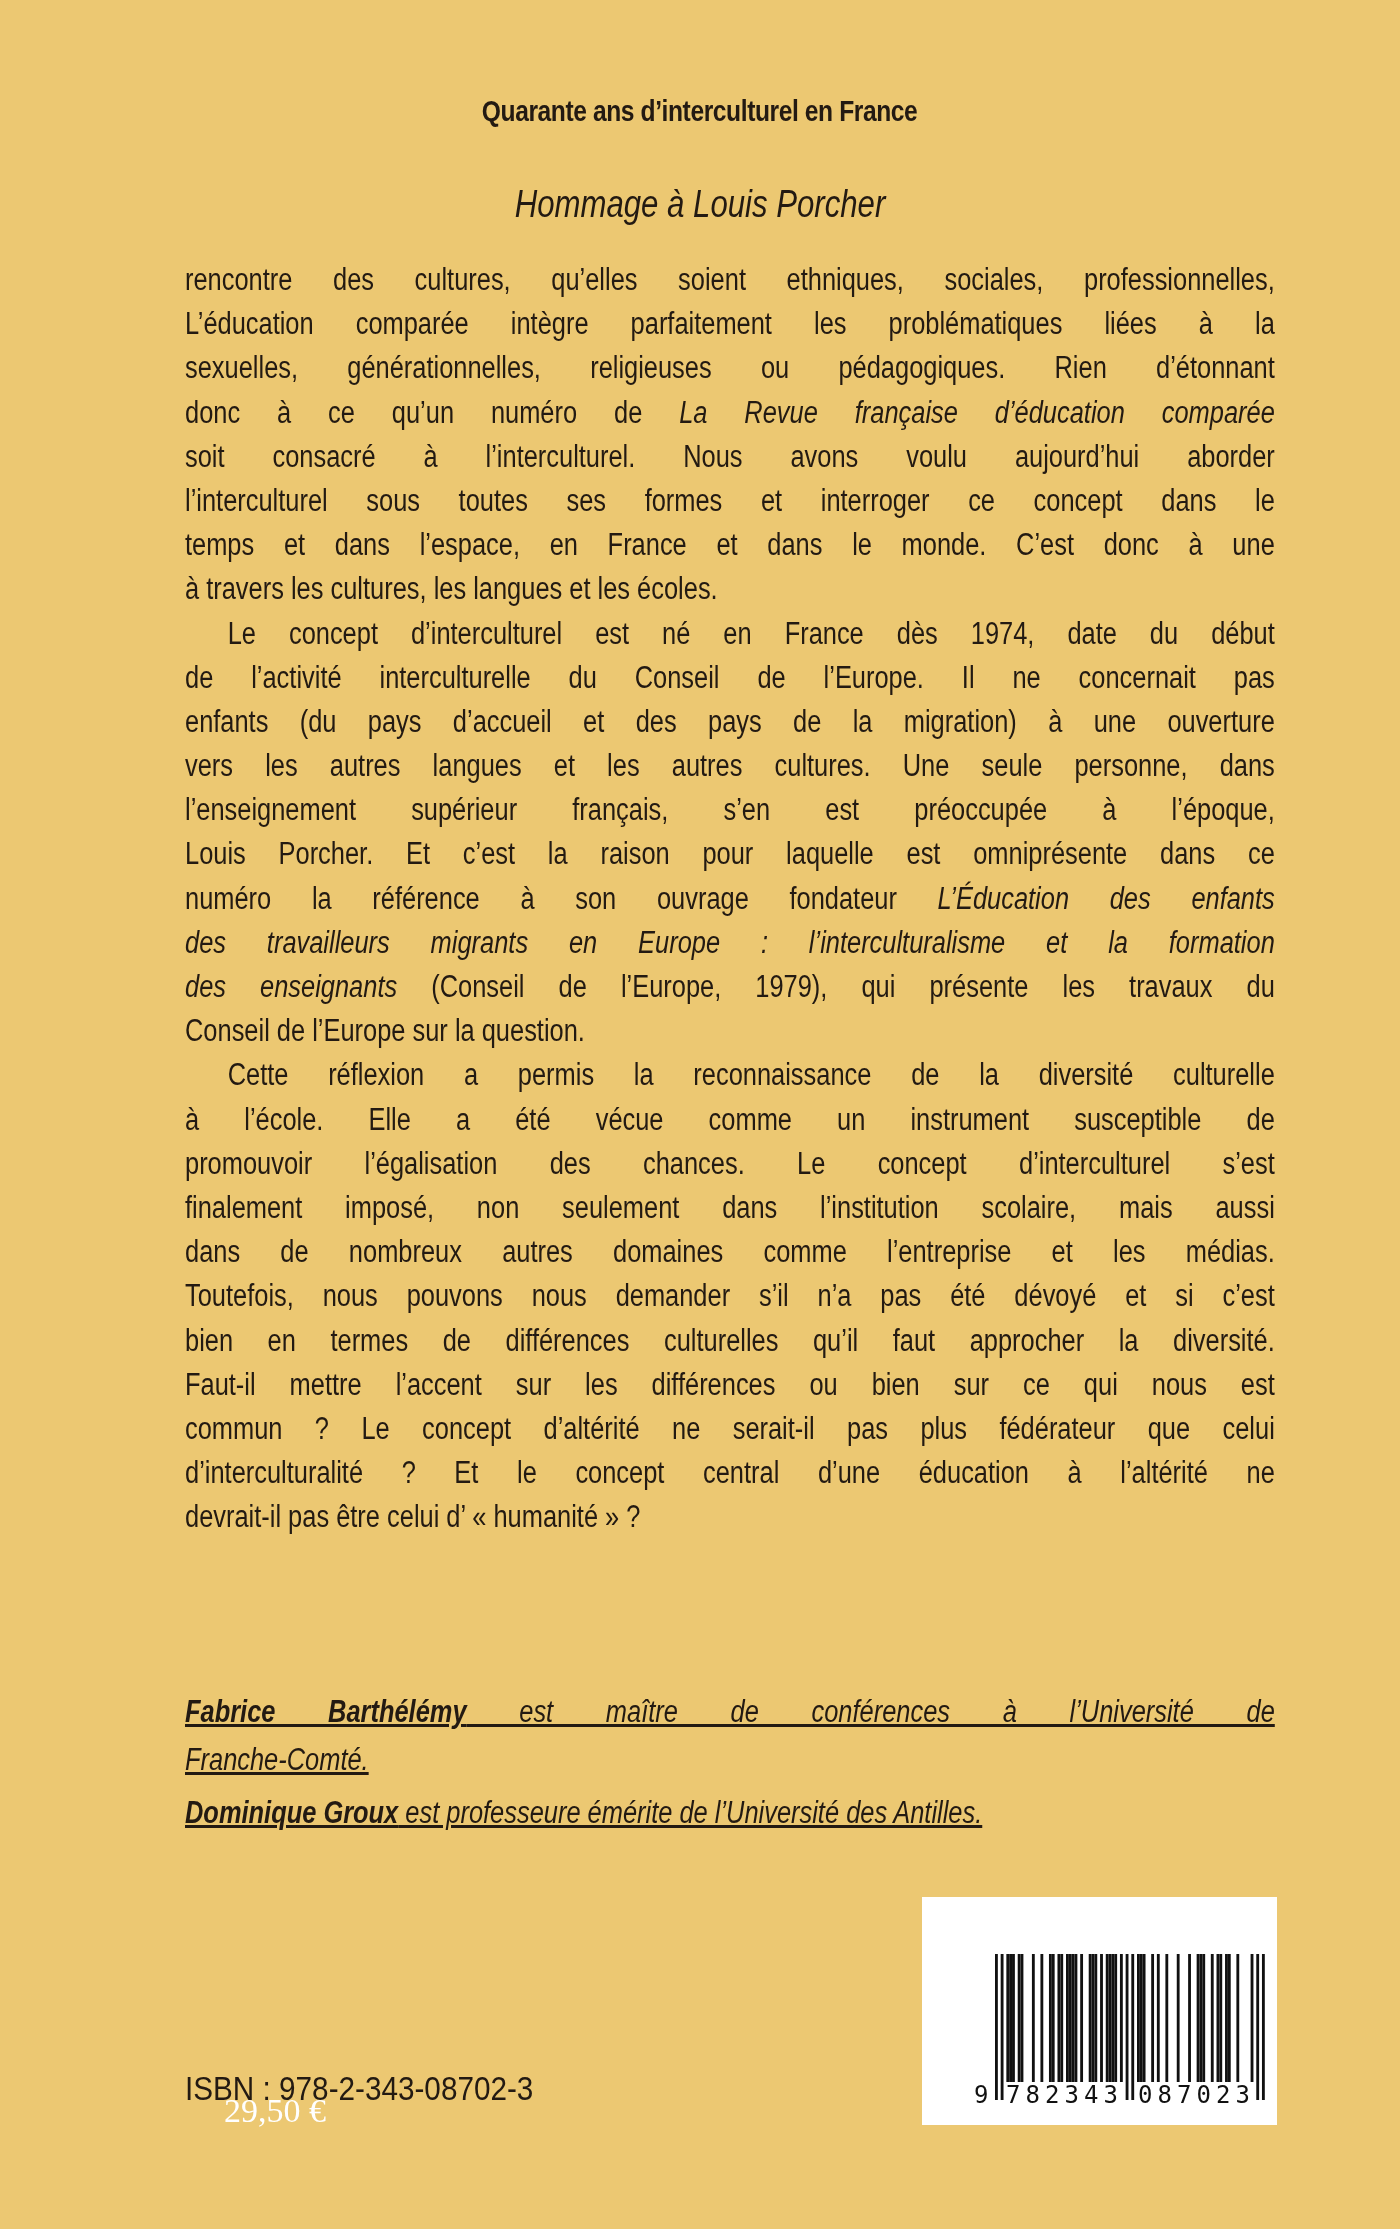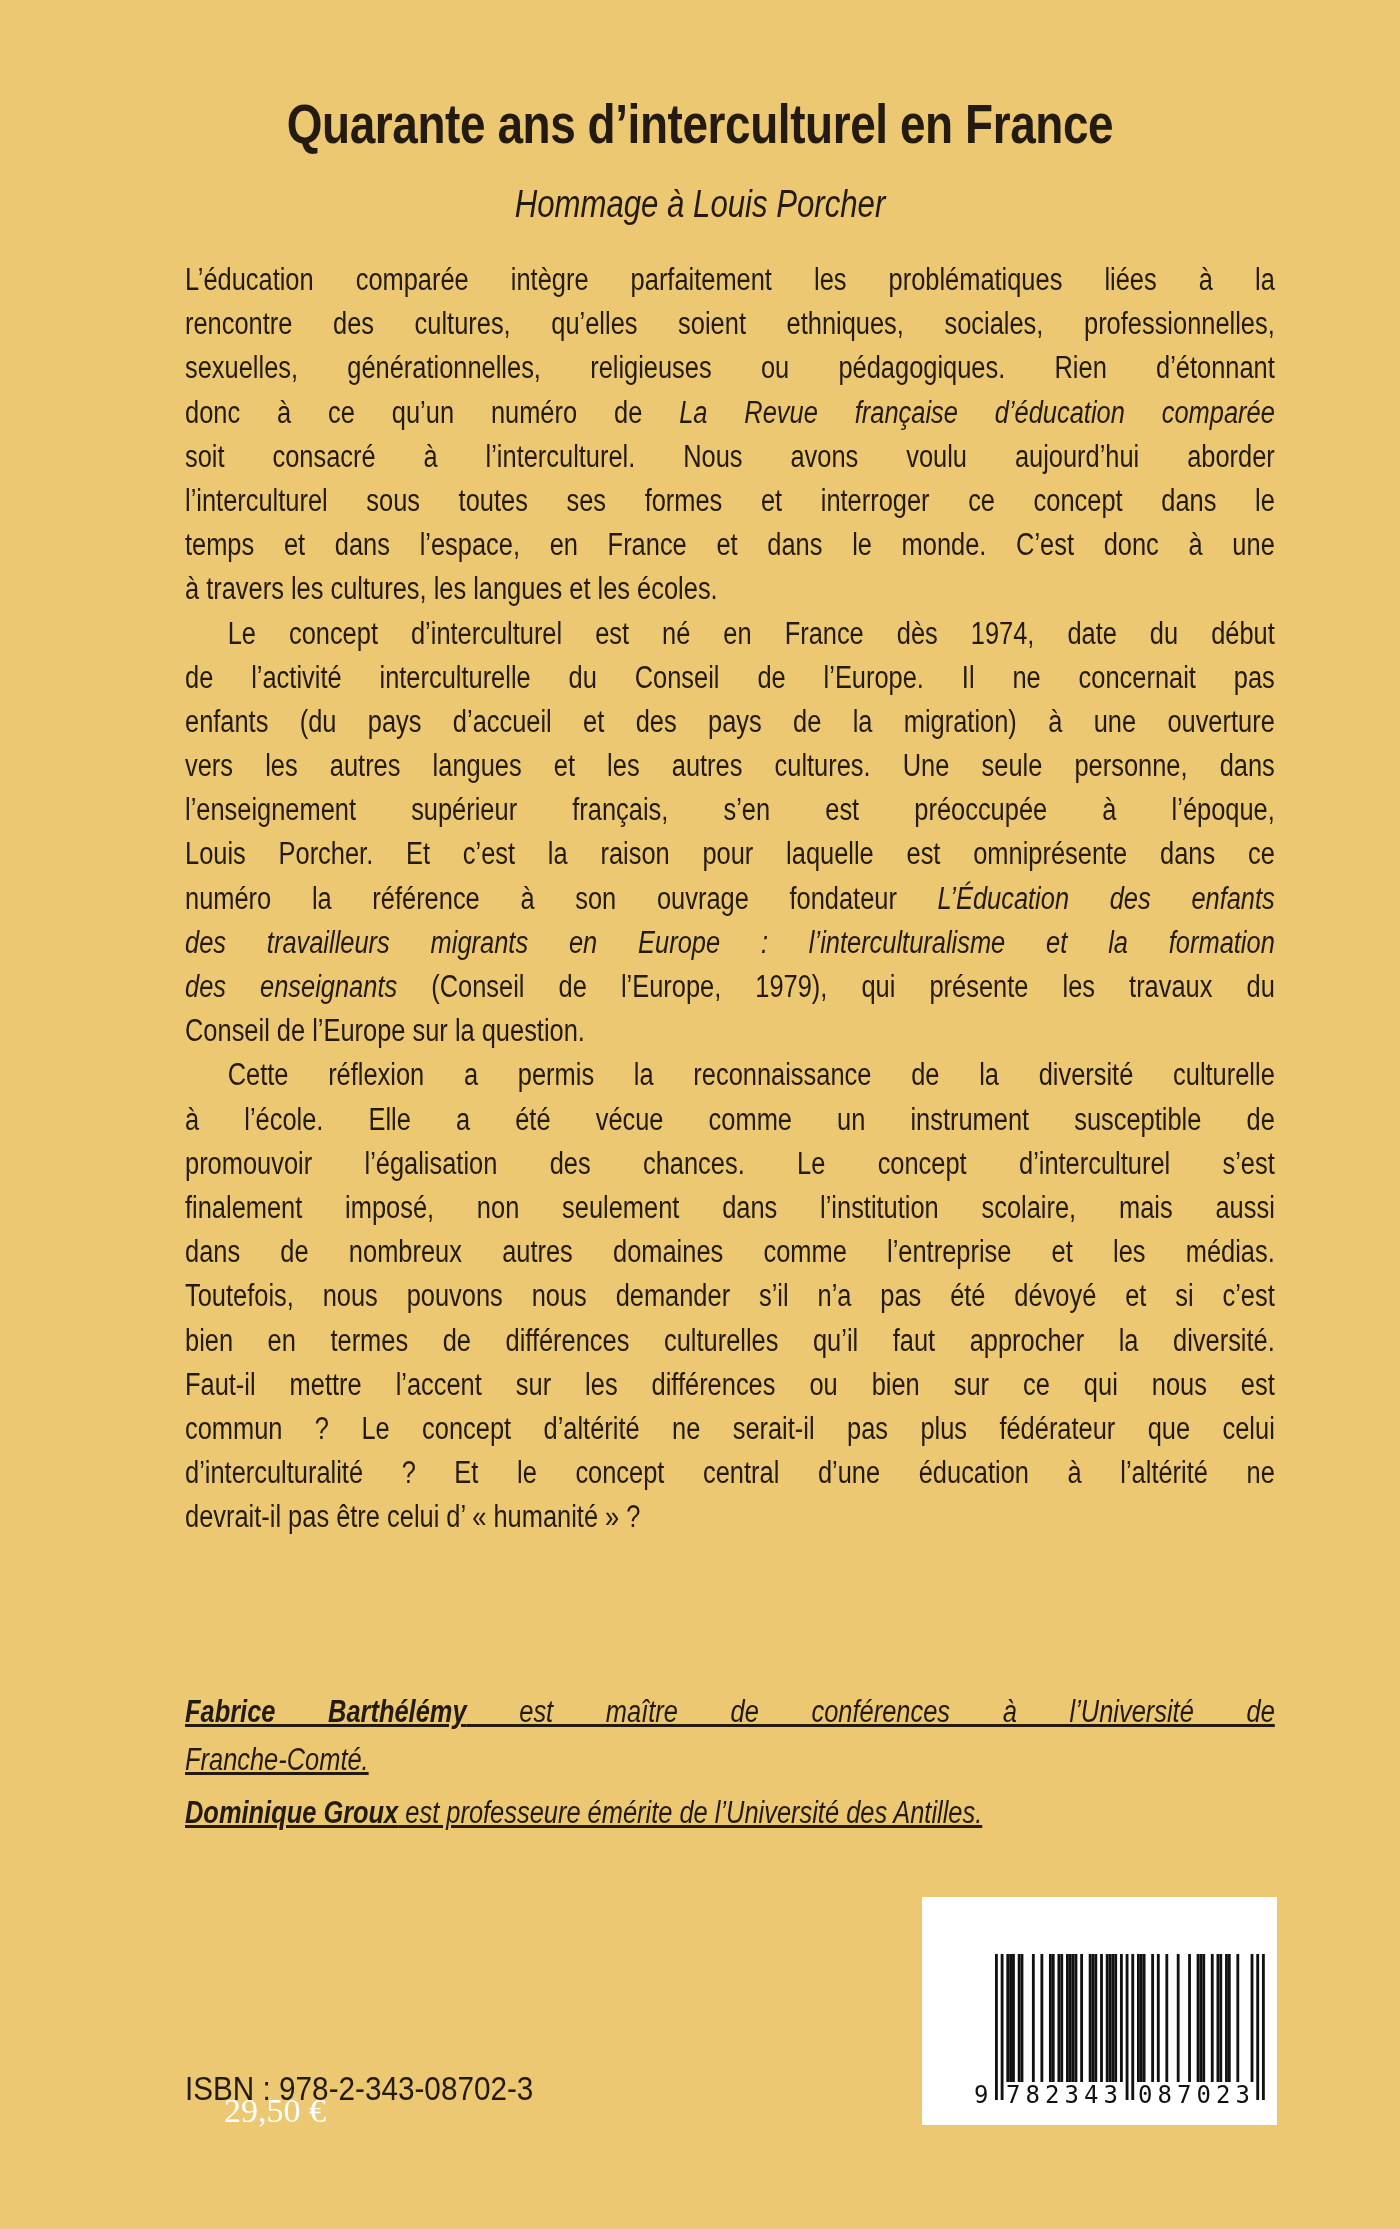--- a/index.html
+++ b/index.html
@@ -5,21 +5,21 @@
   html, body { margin:0; padding:0; }
   body {
     width:1400px; height:2229px; overflow:hidden;
     background:#ECC872;
     color:#231a12;
     font-family:"Liberation Sans", sans-serif;
     position:relative;
   }
   .title {
     position:absolute; left:0; width:1400px; top:96px;
-    text-align:center; font-size:56px; font-weight:bold; line-height:1;
+    text-align:center; font-size:30px; font-weight:bold; line-height:1;
     letter-spacing:-0.5px;
   }
   .title span, .subtitle span { display:inline-block; transform:scaleX(0.82); transform-origin:center; }
   .subtitle {
     position:absolute; left:0; width:1400px; top:185px;
     text-align:center; font-size:38px; font-style:italic; line-height:1;
     box-sizing:border-box;
   }
   .body {
     position:absolute; left:185px; top:258px; width:1090px;
@@ -62,24 +62,24 @@
 
 <div class="title">
   <span>Quarante ans d’interculturel en France</span>
 </div>
 <div class="subtitle">
   <span>Hommage à Louis Porcher</span>
 </div>
 
 <div class="body" id="body">
     <div class="line">
+      <span class="inner"><span>rencontre des cultures, qu’elles soient ethniques, sociales, professionnelles,</span></span>
+    </div>
+    <div class="line">
       <span class="inner"><span>L’éducation comparée intègre parfaitement les problématiques liées à la</span></span>
-    </div>
-    <div class="line">
-      <span class="inner"><span>rencontre des cultures, qu’elles soient ethniques, sociales, professionnelles,</span></span>
     </div>
     <div class="line">
       <span class="inner"><span>sexuelles, générationnelles, religieuses ou pédagogiques. Rien d’étonnant</span></span>
     </div>
     <div class="line">
       <span class="inner"><span>donc à ce qu’un numéro de </span><span class="i">La Revue française d’éducation comparée</span></span>
     </div>
     <div class="line">
       <span class="inner"><span>soit consacré à l’interculturel. Nous avons voulu aujourd’hui aborder</span></span>
     </div>

